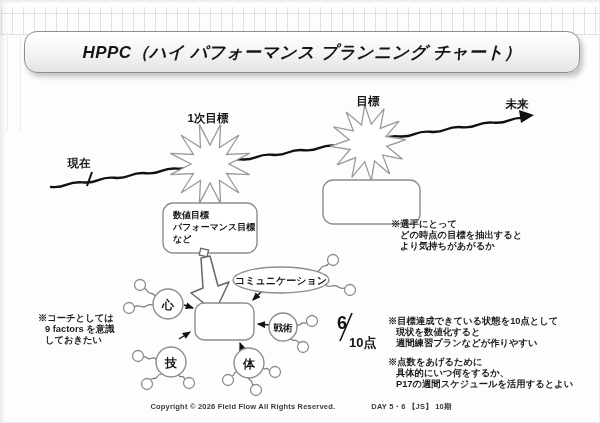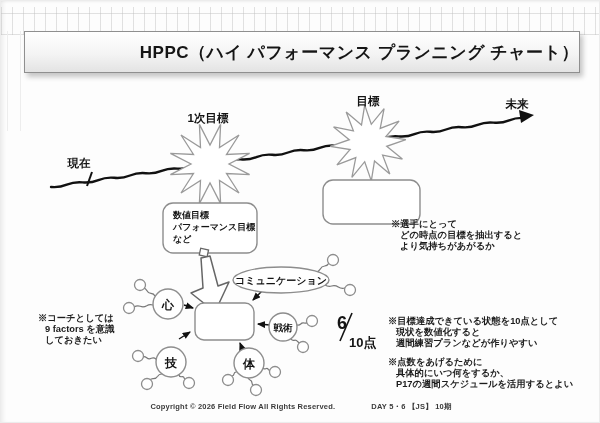--- a/index.html
+++ b/index.html
@@ -17,23 +17,23 @@
       linear-gradient(rgba(190,190,190,.45),rgba(190,190,190,.45)) 0 8px / 100% 1px no-repeat,
       linear-gradient(rgba(190,190,190,.45),rgba(190,190,190,.45)) 0 29px / 100% 1px no-repeat;
   }
   .left-grid{
     position:absolute;left:6px;top:30px;width:12px;height:100px;
     border-left:1px solid #ededed;border-right:1px solid #ededed;
   }
   .title-bar{
     position:absolute;left:23px;top:30px;width:554px;height:40px;
     background:linear-gradient(180deg,#ffffff 0%,#f4f4f4 55%,#e3e3e3 100%);
-    border:1.5px solid #8f8f8f;border-radius:0;
+    border:1.5px solid #8f8f8f;border-radius:13px;
     box-shadow:3px 4px 5px rgba(0,0,0,.22);
-    display:flex;align-items:center;justify-content:flex-end;
+    display:flex;align-items:center;justify-content:center;font-style:italic;
   }
   .title-bar span{
     font-size:17px;font-weight:700;color:#151515;letter-spacing:.5px;white-space:nowrap;
   }
   svg{position:absolute;left:0;top:0;}
   svg text{font-family:"Liberation Sans",sans-serif;font-weight:700;fill:#141414;}
   .lbl{font-size:11.5px;}
   .boxtxt{font-size:9px;}
   .note{font-size:9.3px;fill:#1c1c1c;}
   .circ{font-size:12px;}

